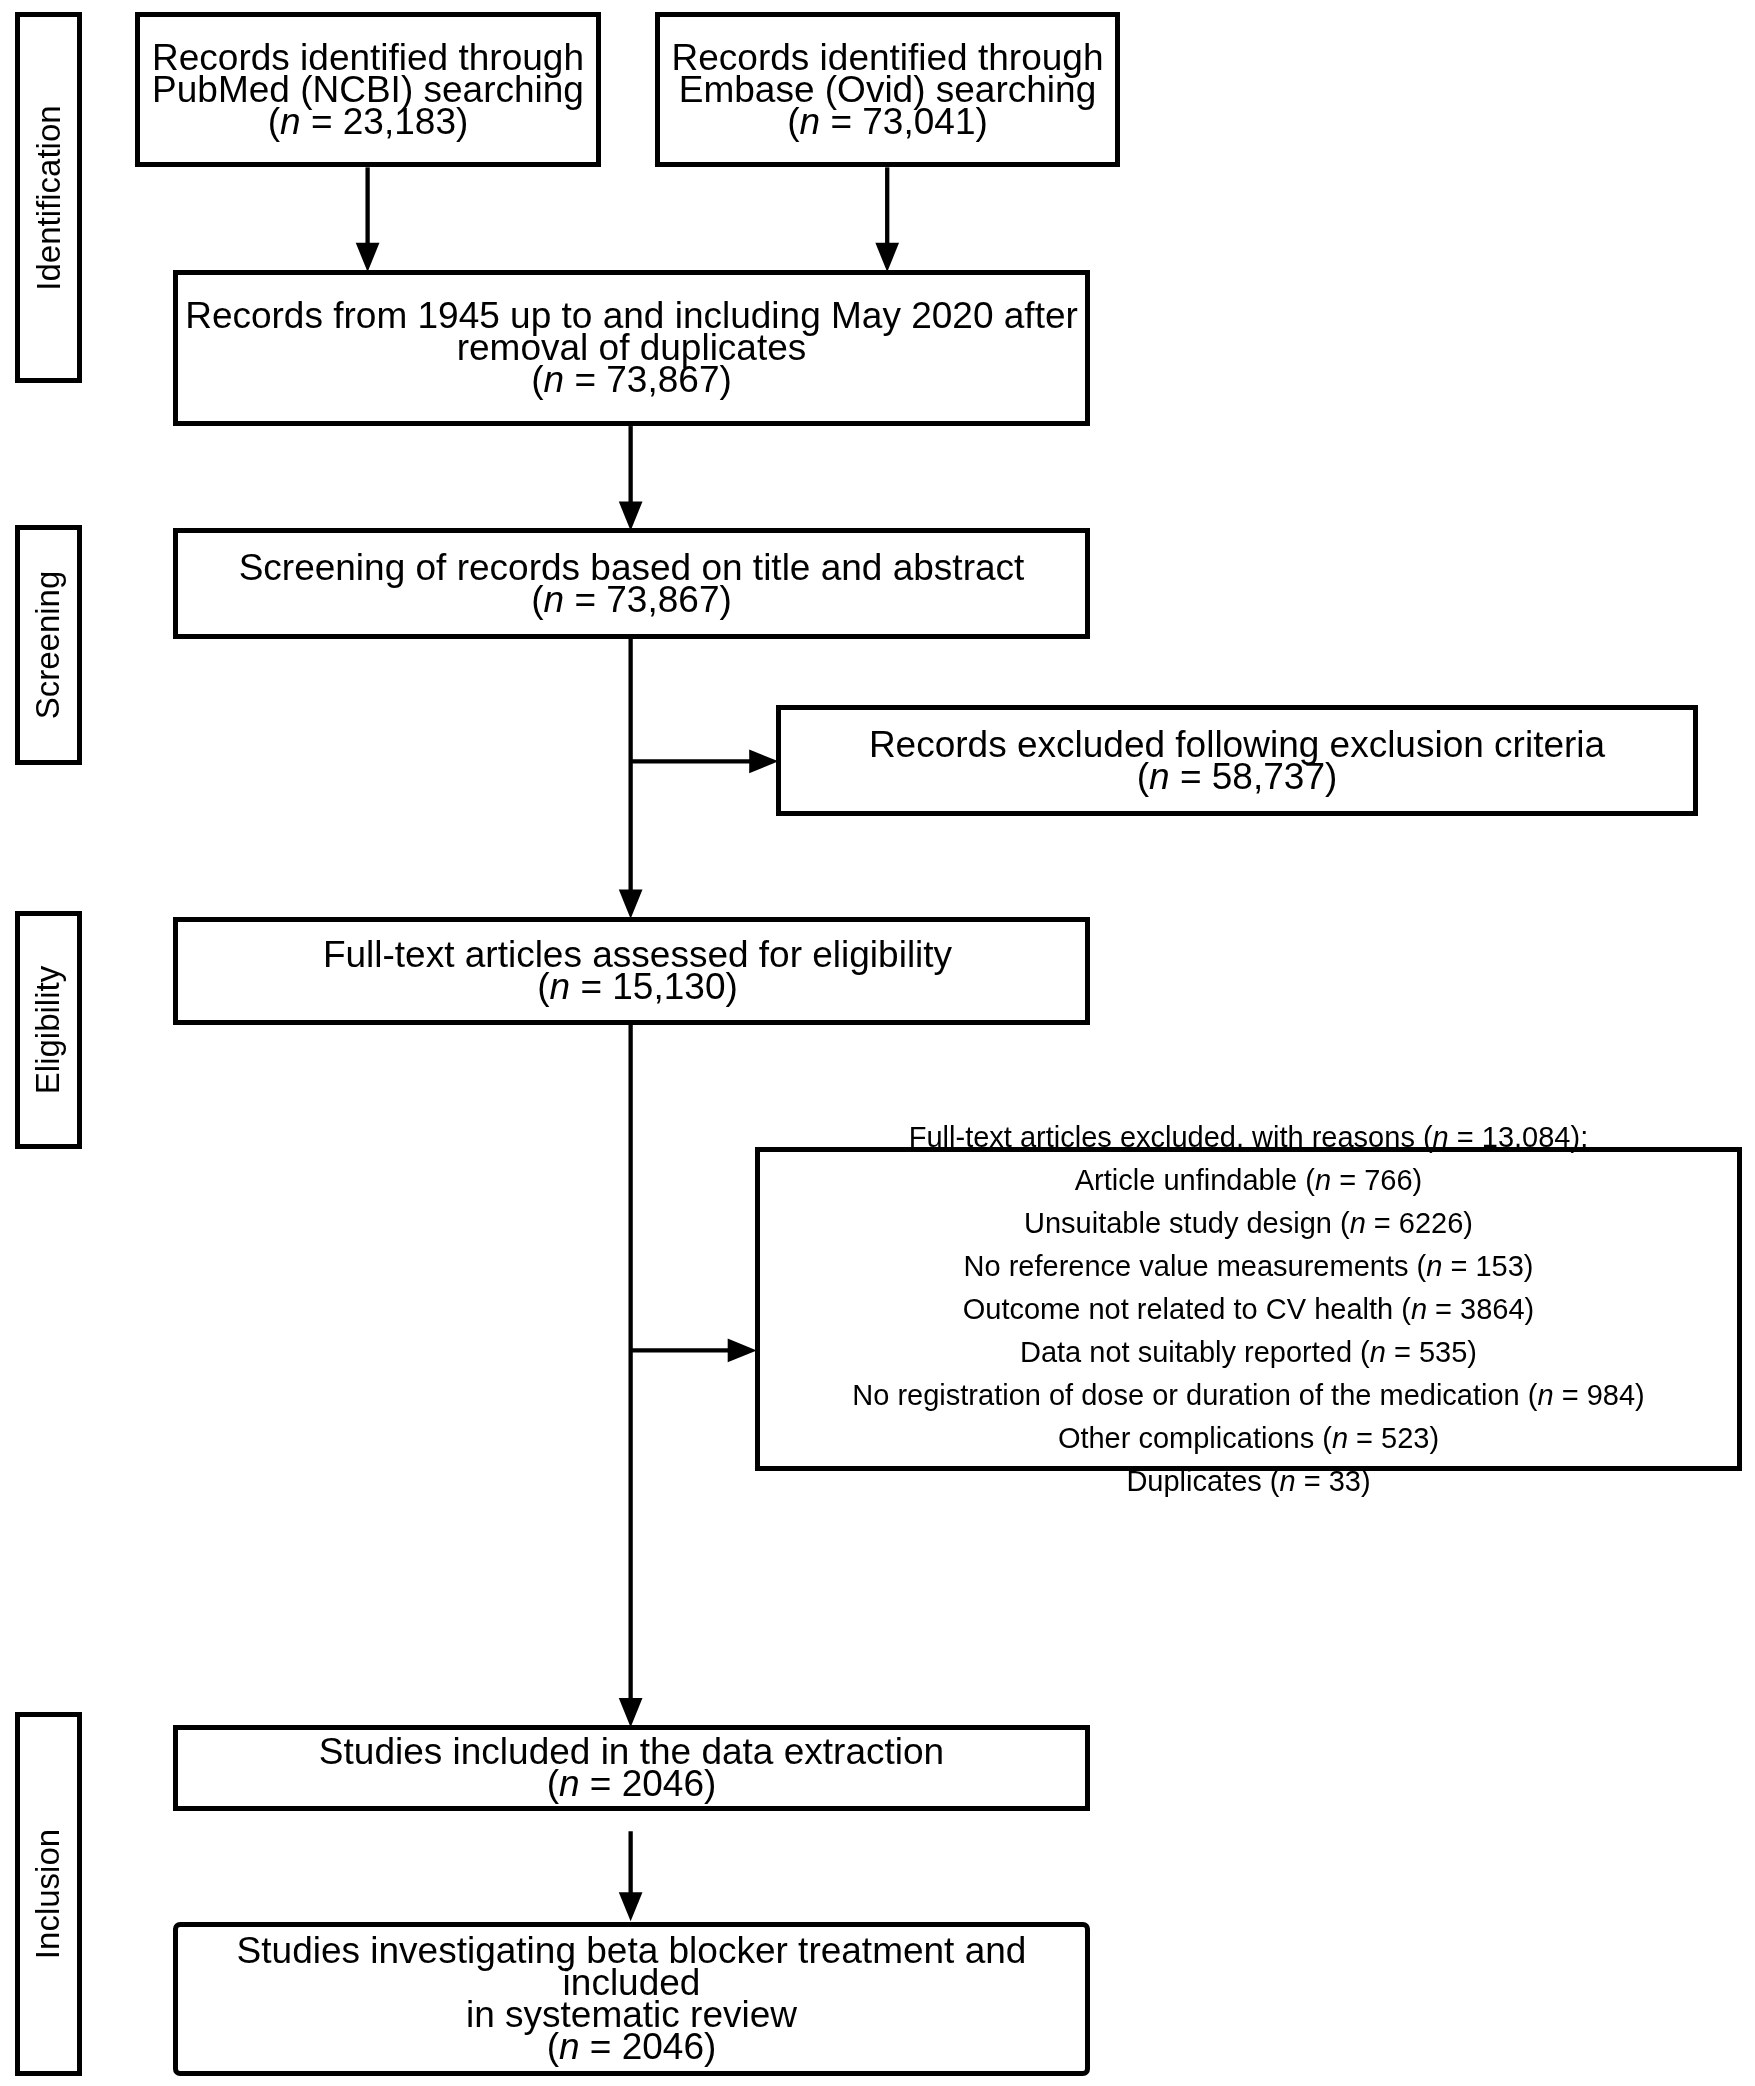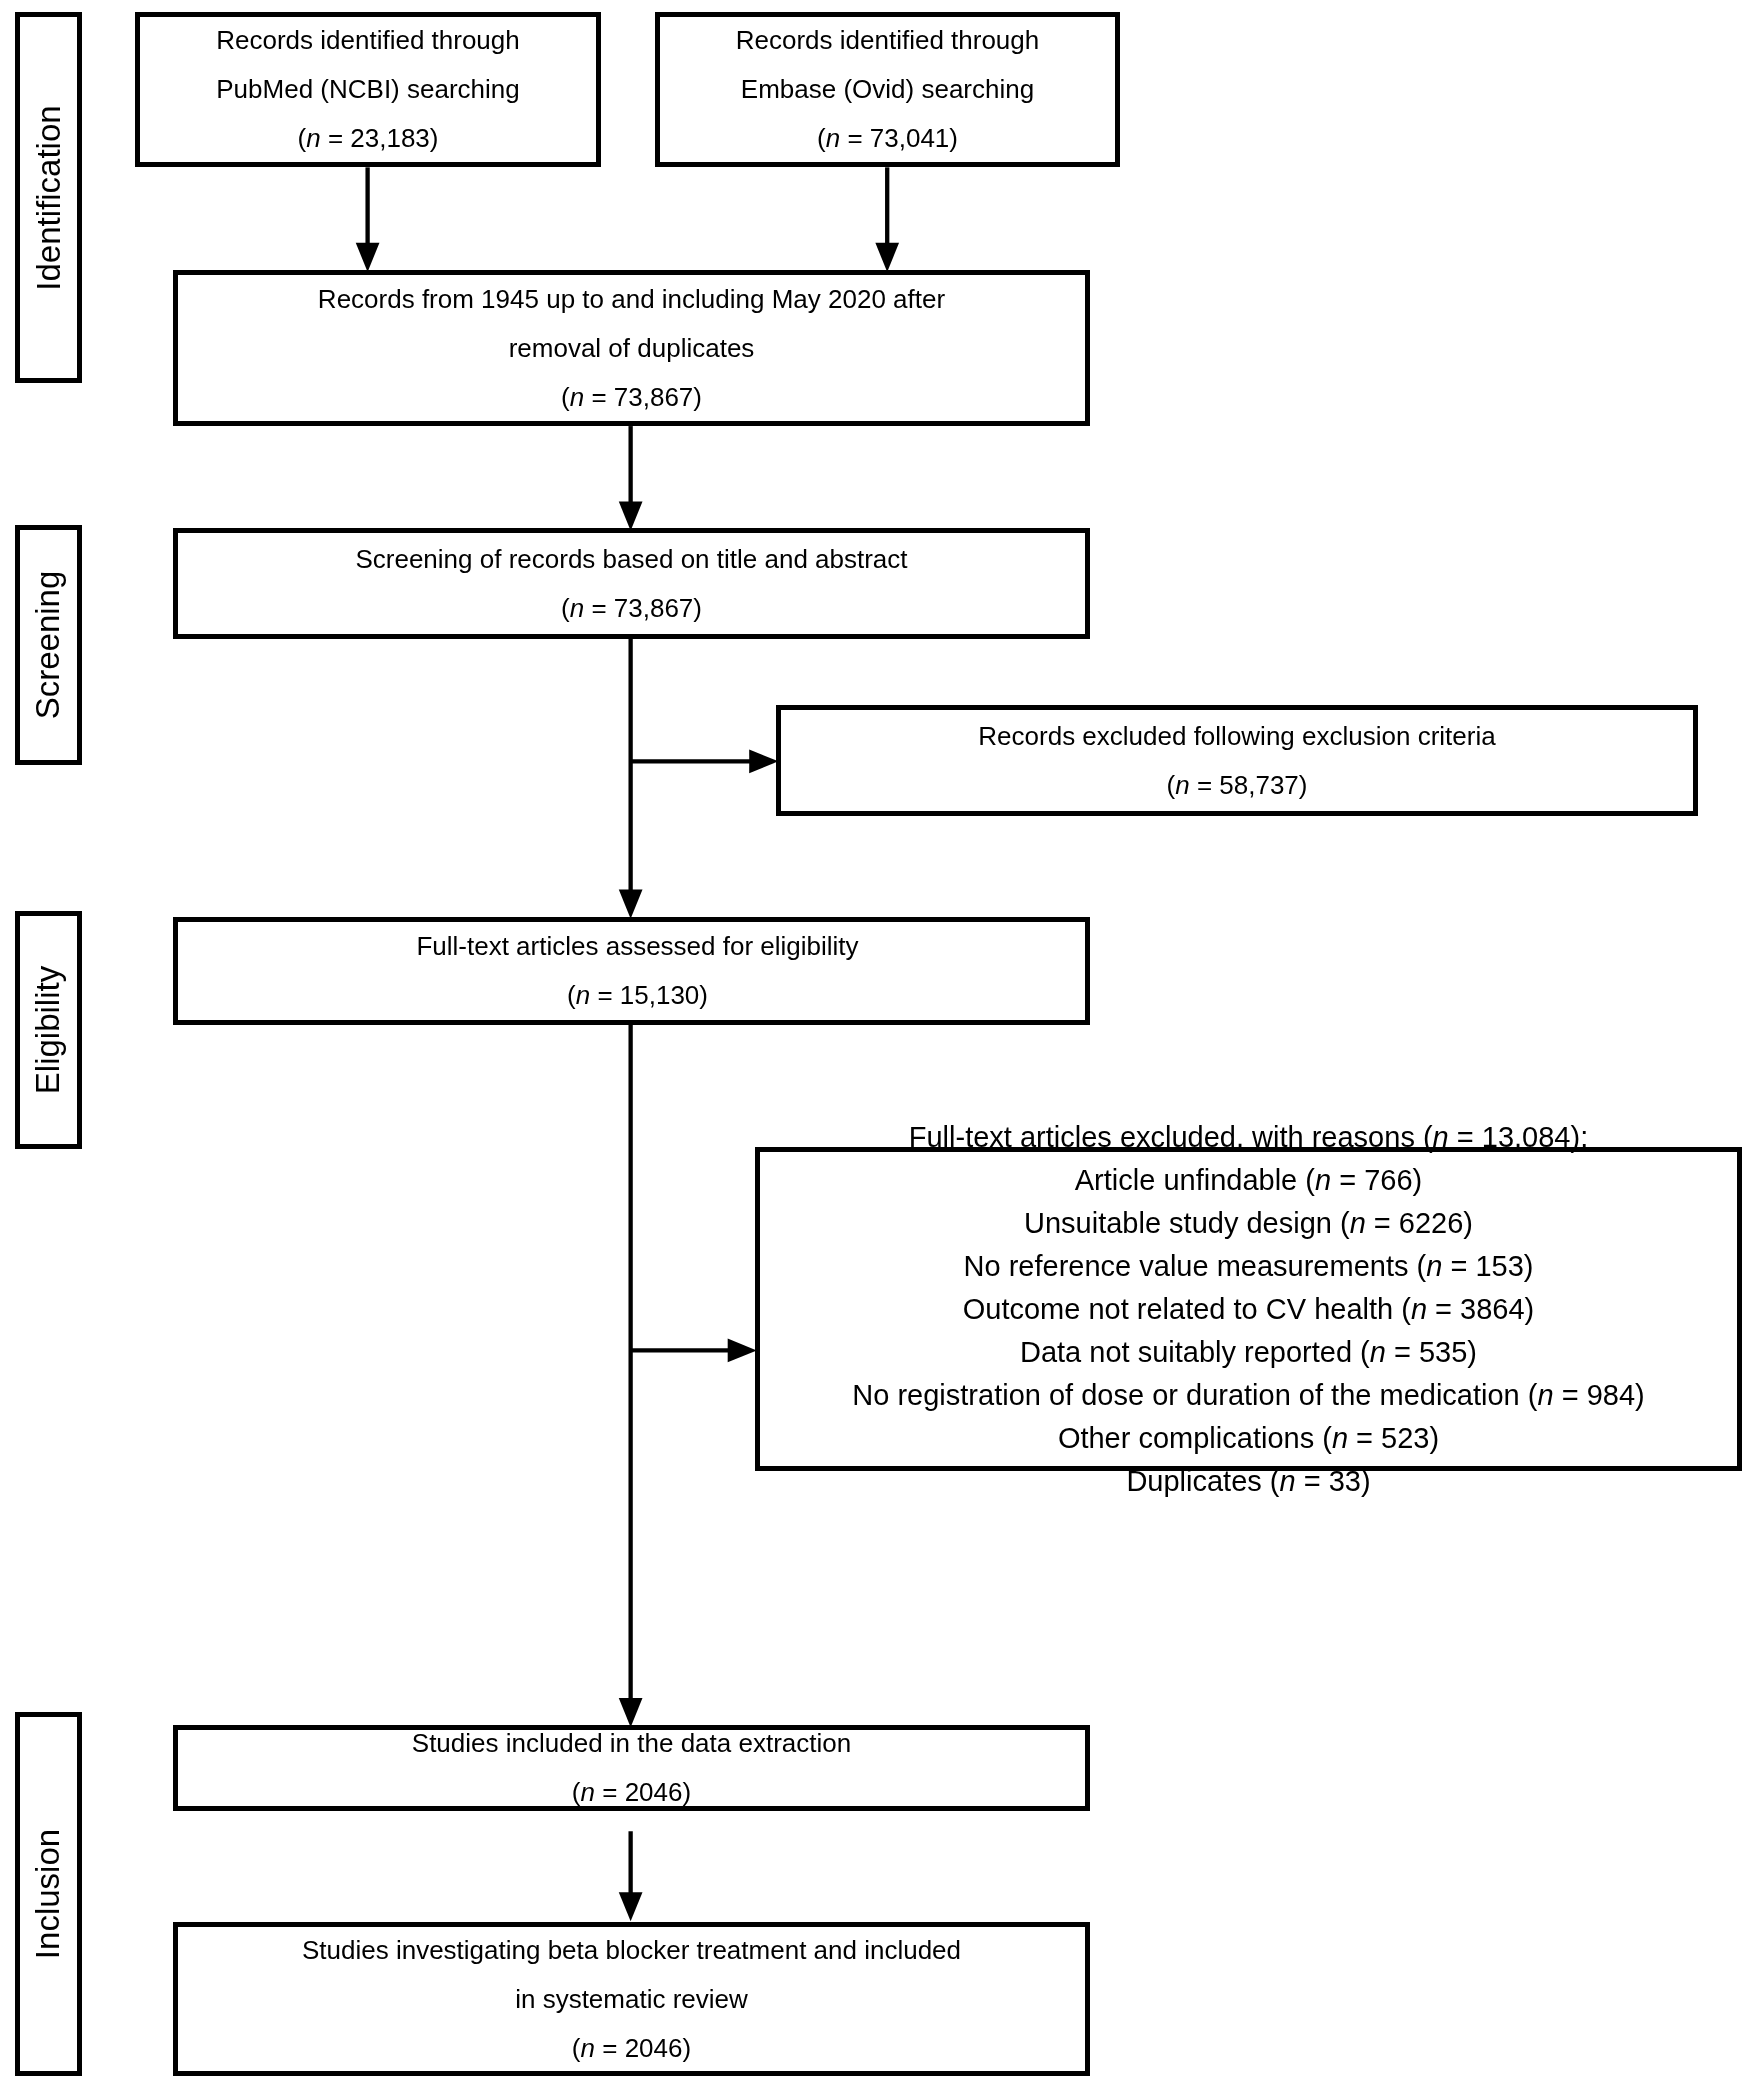--- a/index.html
+++ b/index.html
@@ -26,22 +26,22 @@
     position: absolute;
     box-sizing: border-box;
     border: 5.4px solid #000000;
     background: #ffffff;
     display: flex;
     align-items: center;
     justify-content: center;
     text-align: center;
   }
   .box .txt {
-    font-size: 26px;
-    line-height: 49px;
+    font-size: 37px;
+    line-height: 32px;
     color: #000000;
     width: 100%;
   }
   .box.dense .txt {
     font-size: 29px;
     line-height: 43px;
   }
   .stage {
     position: absolute;
     box-sizing: border-box;
@@ -129,18 +129,18 @@
   </div>
 
   <div class="box dense" style="left:755px; top:1147px; width:987px; height:324px;">
     <div class="txt">Full-text articles excluded, with reasons (<i>n</i> = 13,084):<br>Article unfindable (<i>n</i> = 766)<br>Unsuitable study design (<i>n</i> = 6226)<br>No reference value measurements (<i>n</i> = 153)<br>Outcome not related to CV health (<i>n</i> = 3864)<br>Data not suitably reported (<i>n</i> = 535)<br>No registration of dose or duration of the medication (<i>n</i> = 984)<br>Other complications (<i>n</i> = 523)<br>Duplicates (<i>n</i> = 33)</div>
   </div>
 
   <div class="box" style="left:173px; top:1725px; width:917px; height:86px;">
     <div class="txt">Studies included in the data extraction<br>(<i>n</i> = 2046)</div>
   </div>
 
-  <div class="box" style="left:173px; top:1922px; width:917px; height:154px;">
+  <div class="box" style="left:173px; top:1922px; width:917px; height:154px;border-radius:7px;">
     <div class="txt">Studies investigating beta blocker treatment and included<br>in systematic review<br>(<i>n</i> = 2046)</div>
   </div>
 
 </div>
 
 
 </body></html>

